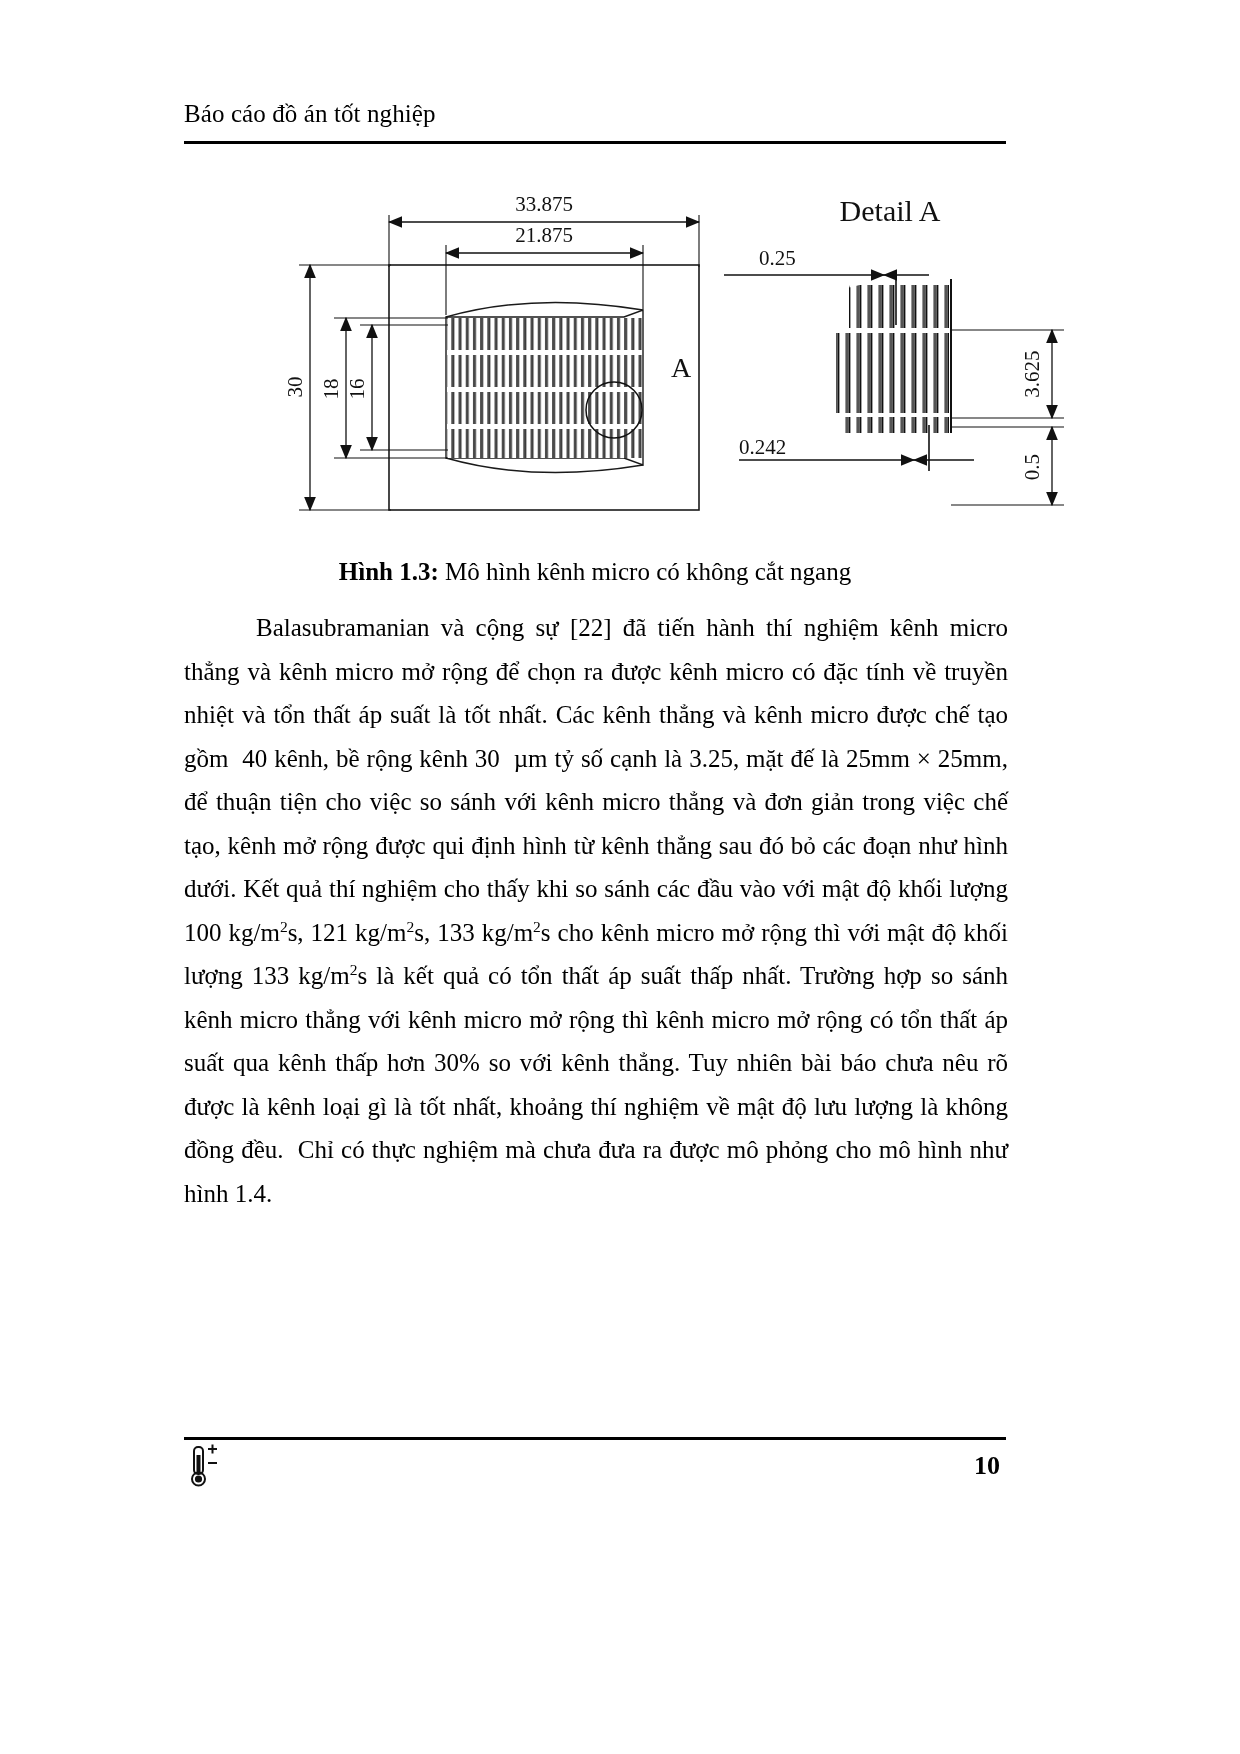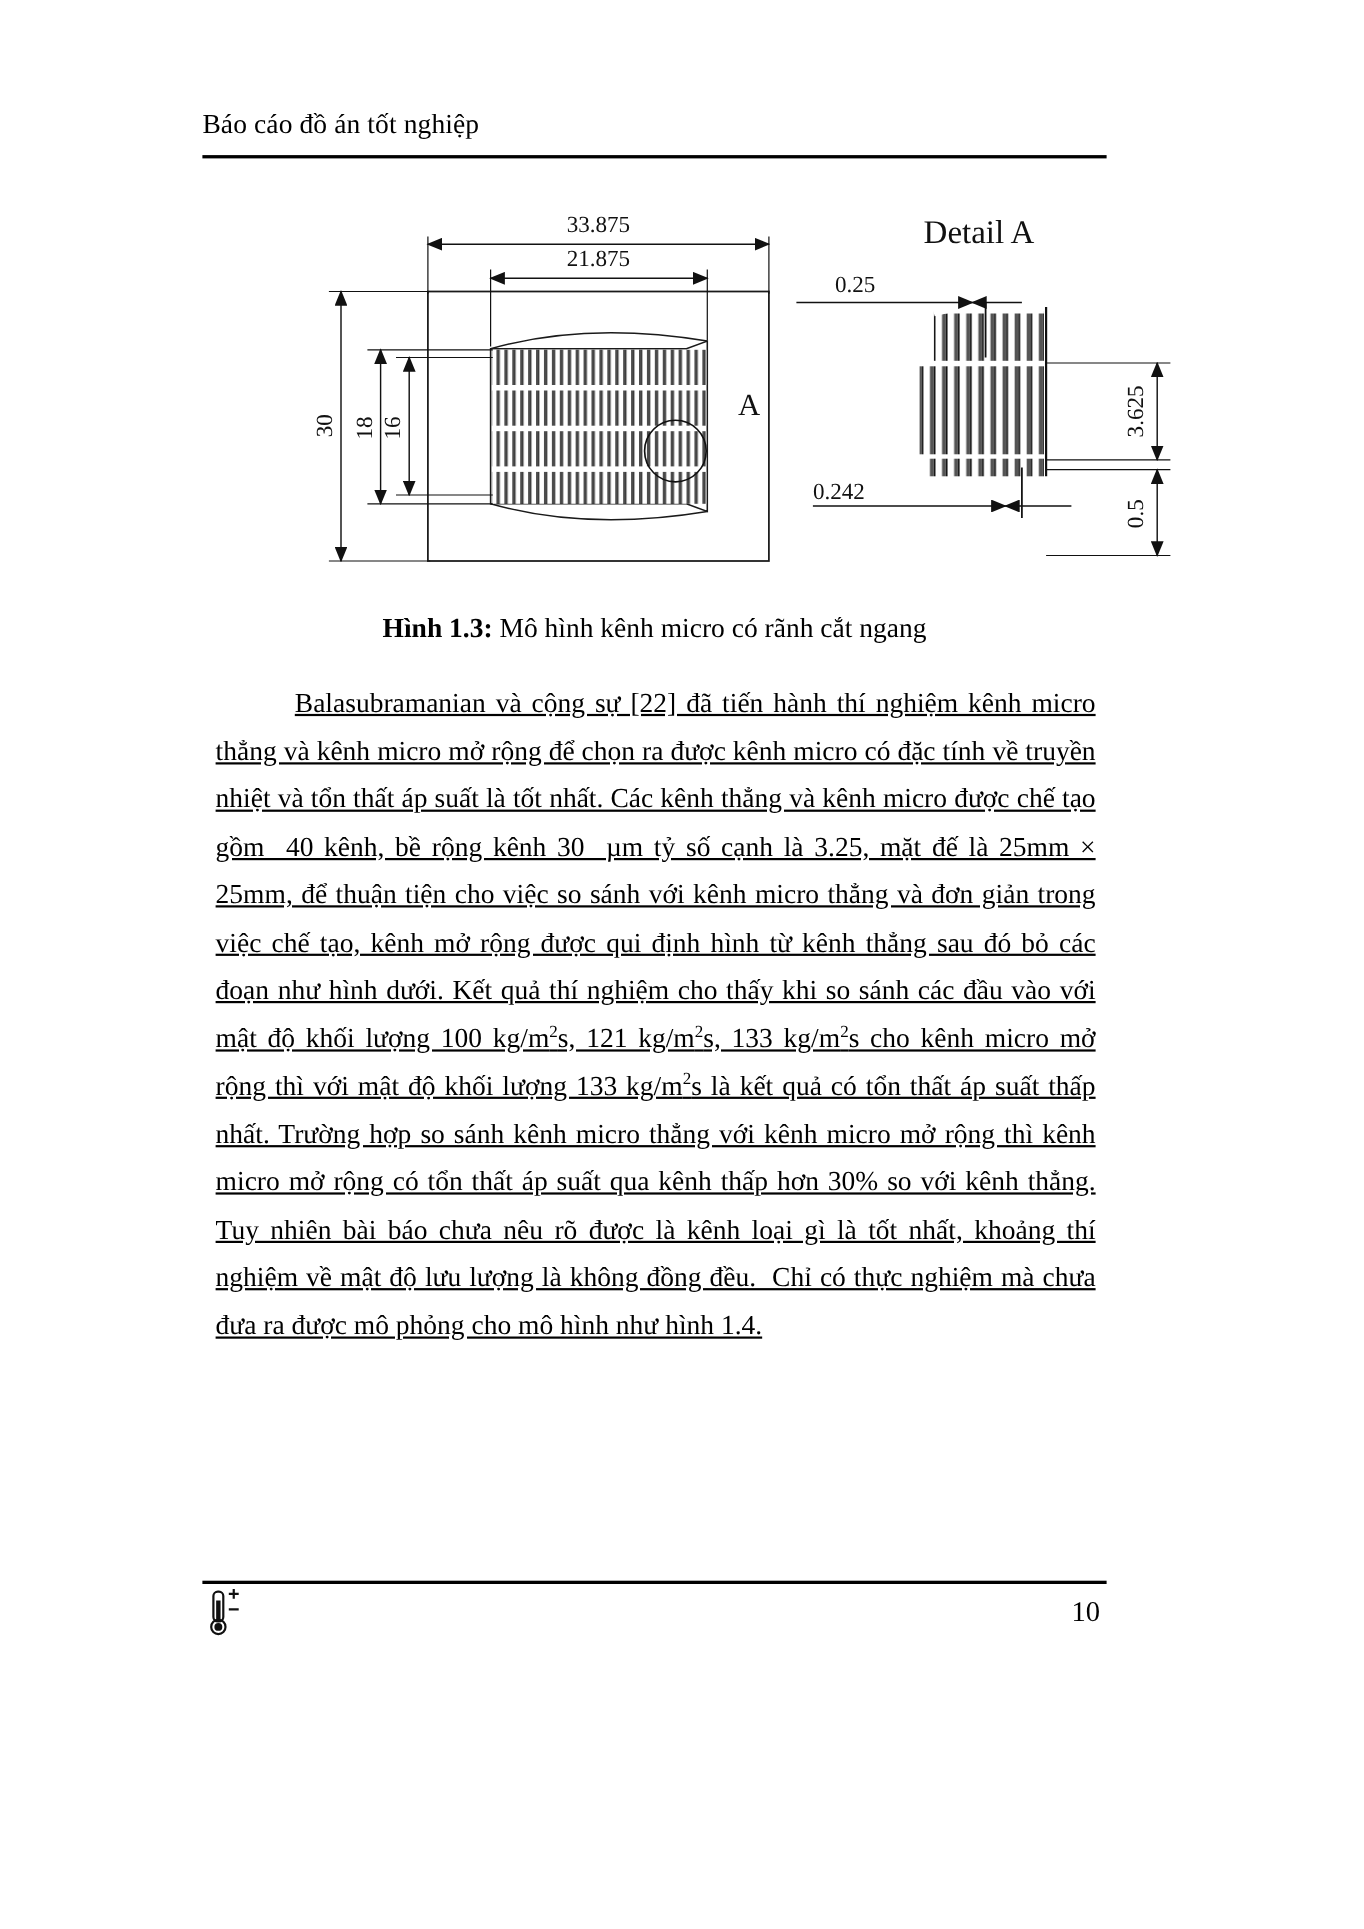--- a/index.html
+++ b/index.html
@@ -66,40 +66,41 @@
   .body-text {
     position: absolute;
     left: 184px;
     top: 606px;
     width: 824px;
     font-size: 25px;
     line-height: 43.5px;
     text-align: justify;
     text-justify: inter-word;
   }
-  .body-text p { margin: 12px; text-indent: 72px; text-decoration: underline; }
+  .body-text p { margin: 0; text-indent: 72px; }
   .body-text sup { font-size: 0.62em; vertical-align: super; line-height: 0; }
 
   
   .footer-rule {
     position: absolute;
     left: 184px;
     top: 1437px;
     width: 822px;
     height: 3px;
     background: #000000;
   }
   .footer {
     position: absolute;
     left: 184px;
     top: 1443px;
     width: 822px;
     display: flex;
     justify-content: space-between;
     align-items: center;
+    font-weight: bold;
   }
   .footer-icon { width: 40px; height: 46px; }
   .page-number { font-size: 26px; padding-right: 6px; }
 </style>
 </head>
 <body>
 
 <div class="page">
 
   <div class="header">
@@ -209,21 +210,21 @@
         <line x1="767" y1="252" x2="880" y2="252" stroke="#111" stroke-width="1.1"></line>
         <line x1="767" y1="330" x2="880" y2="330" stroke="#111" stroke-width="1.1"></line>
         <line x1="868" y1="252" x2="868" y2="330" stroke="#111" stroke-width="1.3" marker-start="url(#arrL)" marker-end="url(#arrR)"></line>
         <text x="855" y="292" text-anchor="middle" font-family="'Liberation Serif', serif" font-size="21" fill="#111" transform="rotate(-90 855 292)">0.5</text>
       </g>
     </svg>
   </div>
 
   <div class="caption">
     <b>Hình 1.3:</b>
-    <span>Mô hình kênh micro có rãnh cắt ngang</span>
+    <span>Mô hình kênh micro có không cắt ngang</span>
   </div>
 
   <div class="body-text">
     <p>Balasubramanian và cộng sự [22] đã tiến hành thí nghiệm kênh micro thẳng và kênh micro mở rộng để chọn ra được kênh micro có đặc tính về truyền nhiệt và tổn thất áp suất là tốt nhất. Các kênh thẳng và kênh micro được chế tạo gồm&nbsp; 40 kênh, bề rộng kênh 30&nbsp; µm tỷ số cạnh là 3.25, mặt đế là 25mm × 25mm, để thuận tiện cho việc so sánh với kênh micro thẳng và đơn giản trong việc chế tạo, kênh mở rộng được qui định hình từ kênh thẳng sau đó bỏ các đoạn như hình dưới. Kết quả thí nghiệm cho thấy khi so sánh các đầu vào với mật độ khối lượng 100 kg/m<sup>2</sup>s, 121 kg/m<sup>2</sup>s, 133 kg/m<sup>2</sup>s cho kênh micro mở rộng thì với mật độ khối lượng 133 kg/m<sup>2</sup>s là kết quả có tổn thất áp suất thấp nhất. Trường hợp so sánh kênh micro thẳng với kênh micro mở rộng thì kênh micro mở rộng có tổn thất áp suất qua kênh thấp hơn 30% so với kênh thẳng. Tuy nhiên bài báo chưa nêu rõ được là kênh loại gì là tốt nhất, khoảng thí nghiệm về mật độ lưu lượng là không đồng đều.&nbsp; Chỉ có thực nghiệm mà chưa đưa ra được mô phỏng cho mô hình như hình 1.4.</p>
   </div>
 
   <div class="footer-rule"></div>
   <div class="footer">
     <span class="footer-icon">
       <svg width="40" height="46" viewBox="0 0 40 46" xmlns="http://www.w3.org/2000/svg">

